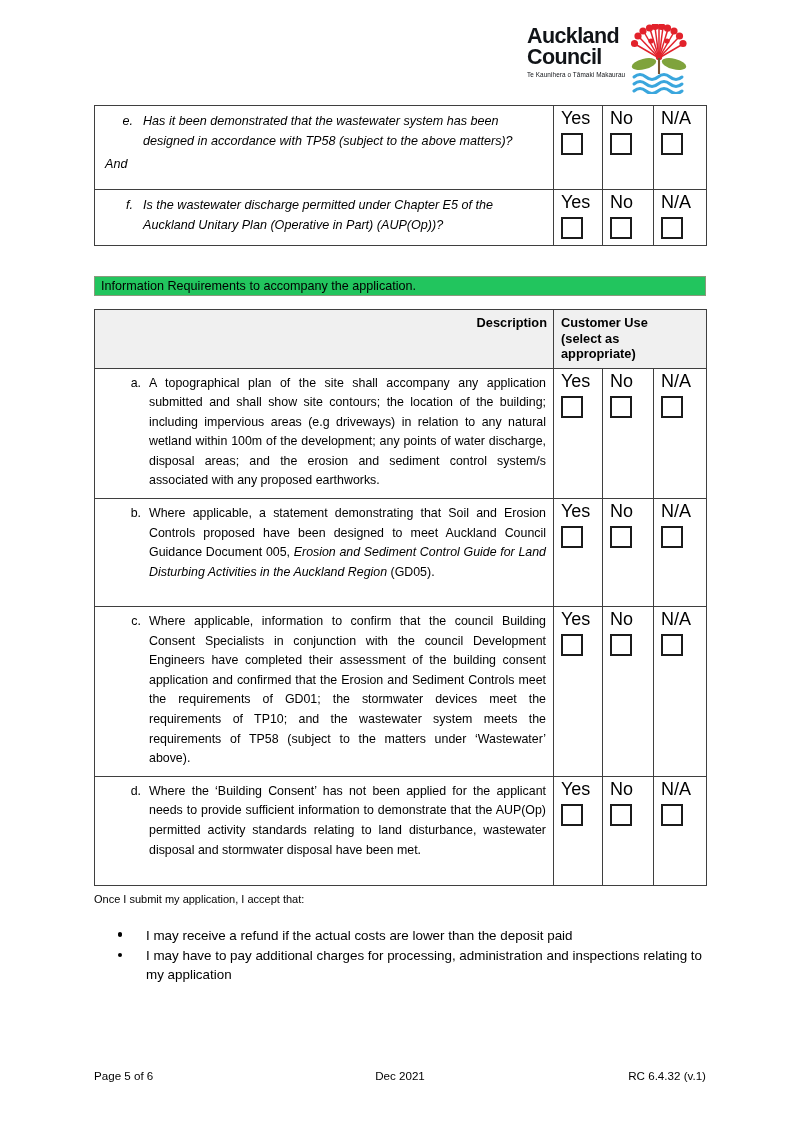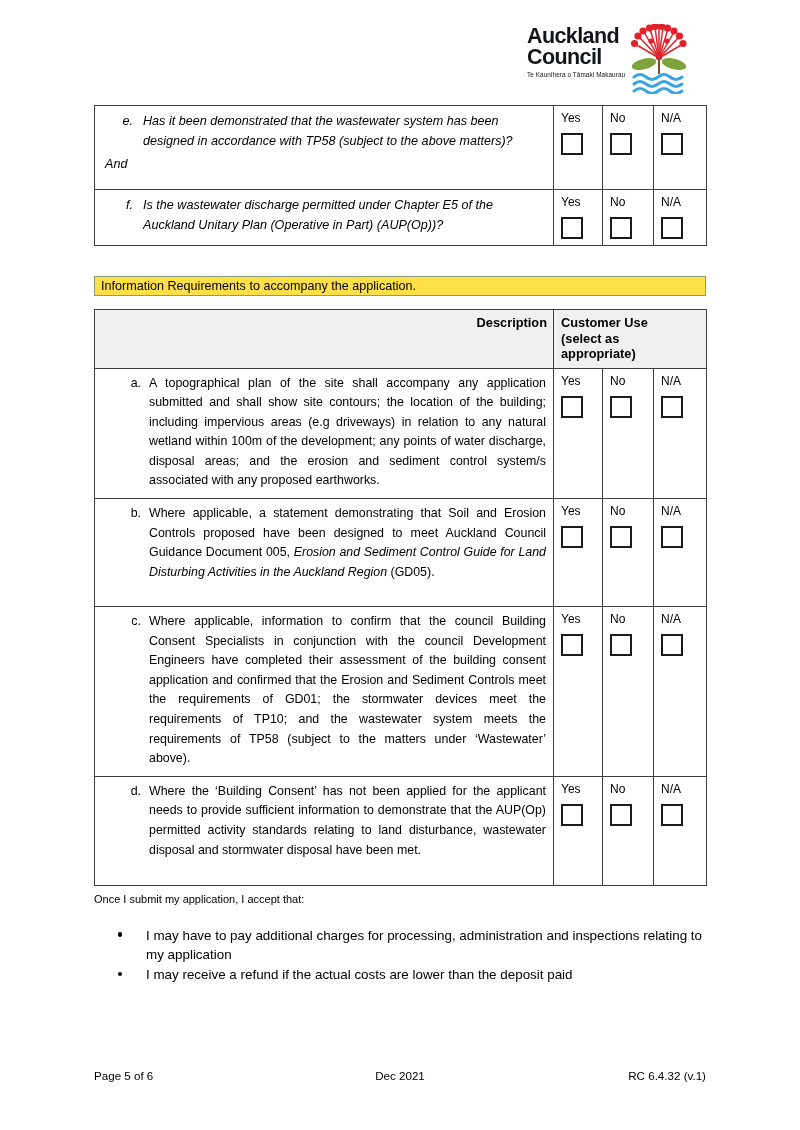--- a/index.html
+++ b/index.html
@@ -94,39 +94,39 @@
     font-size: 12.6px;
     line-height: 19.5px;
     padding-left: 4px;
     margin-top: 4px;
   }
 
   
   .optcell {
     padding: 5px 0 6px 7px;
     font-family: "Liberation Sans", sans-serif;
-    font-size: 12px;
+    font-size: 18px;
     line-height: 15px;
   }
   .optlabel { display: block; margin-bottom: 7px; }
   .checkbox {
     width: 22px;
     height: 22px;
     border: 2px solid #1b1b1b;
     background: #ffffff;
     display: block;
   }
 
   
   .banner {
     position: absolute;
     left: 94px;
     width: 612px;
     height: 20px;
-    background: #fde047;
+    background: #22c55e;
     border: 1px solid #8a9a7d;
     font-family: "Liberation Sans", sans-serif;
     font-size: 12.6px;
     line-height: 18px;
     padding-left: 6px;
     color: #000;
   }
 
   
   .desc-tbl .hdr {
@@ -455,25 +455,25 @@
   </table>
 
   <div class="accept-intro" style="top:890px;">Once I submit my application, I accept that:</div>
 
   <ul class="bullets" style="top:925px;">
     <li>
       <span class="dot"></span>
     </li>
     <li>
       <span class="dot"></span>
-      <span>I may have to pay additional charges for processing, administration and inspections relating to my application</span>
+      <span>I may receive a refund if the actual costs are lower than the deposit paid</span>
     </li>
     <li>
       <span class="dot"></span>
-      <span>I may receive a refund if the actual costs are lower than the deposit paid</span>
+      <span>I may have to pay additional charges for processing, administration and inspections relating to my application</span>
     </li>
   </ul>
 
   <div class="footer" style="top:1069px;">
     <span class="f-left">Page 5 of 6</span>
     <span class="f-mid">Dec 2021</span>
     <span class="f-right">RC 6.4.32 (v.1)</span>
   </div>
 
 </div>

